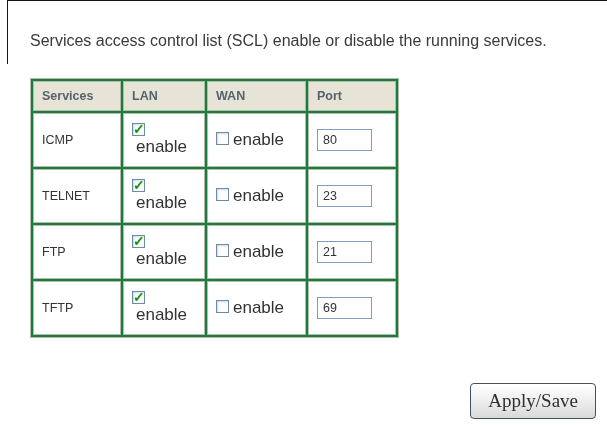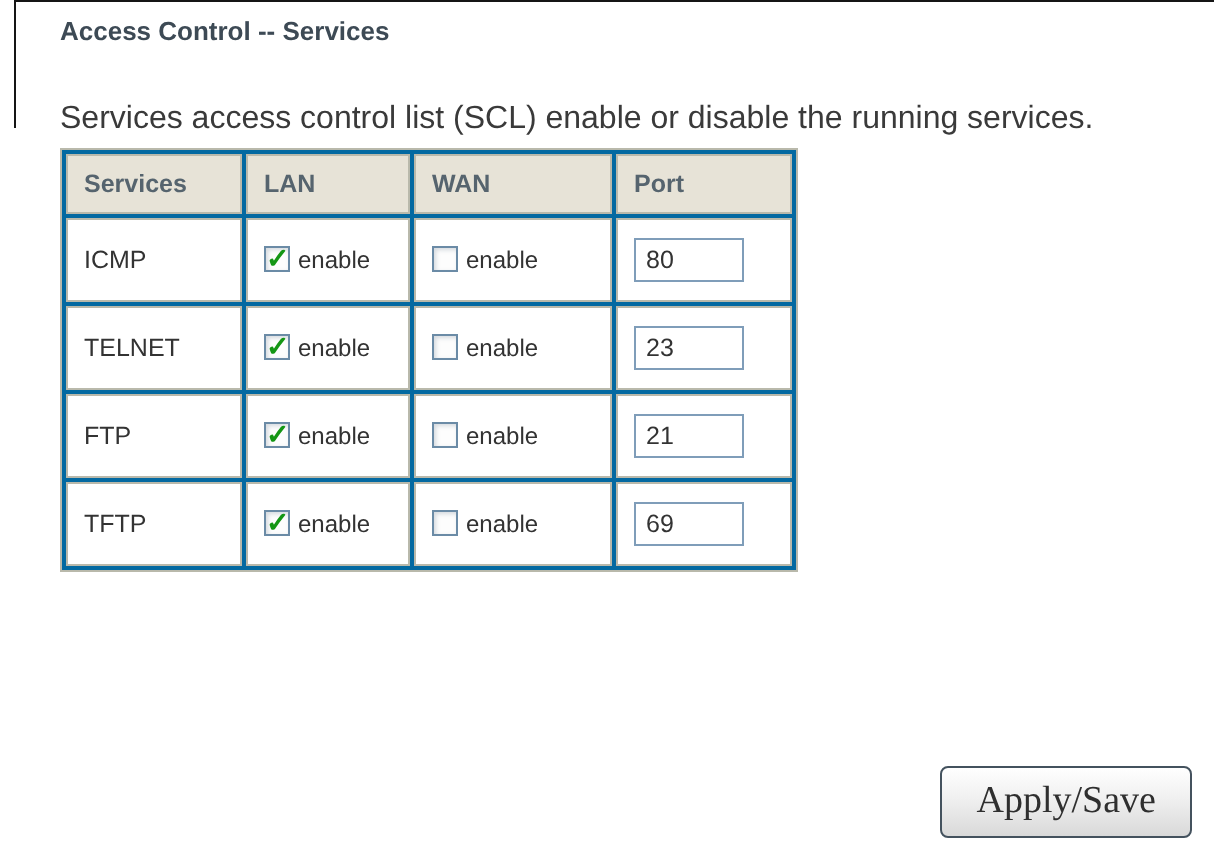--- a/index.html
+++ b/index.html
@@ -27,25 +27,25 @@
     color: #3d4a55;
     margin: 4px 0 0 0;
   }
   .page-desc {
     font-size: 16px;
     color: #3a3a3a;
     margin-top: 28px;
   }
 
   table.services-table {
-    margin-top: 5px;
+    margin-top: 28px;
     border-collapse: separate;
     border-spacing: 2px;
     border: 1px solid #b9b9ab;
-    background: #0369a1;
+    background: #15803d;
   }
   .services-table th {
     background: #e7e3d7;
     border: 1px solid #b9b9ab;
     color: #56646e;
     font-size: 12.5px;
     font-weight: bold;
     text-align: left;
     padding: 7px 8px;
     height: 28px;
@@ -82,21 +82,21 @@
     color: #149614;
   }
   .cb.disabled {
     background: #f0f0ea;
     border-color: #b2b2a4;
     box-shadow: none;
   }
   .cb.disabled::after { color: #a9b1ae; }
 
   .enable-label {
-    font-size: 12px;
+    font-size: 17px;
     color: #333;
     margin-left: 4px;
     vertical-align: middle;
   }
 
   .port-input {
     width: 55px; height: 22px;
     border: 1px solid #7f9db9;
     font-family: "Liberation Sans", sans-serif;
     font-size: 12.5px;
@@ -122,21 +122,20 @@
   }
 </style>
 </head>
 <body>
 
 <div class="frame-top-line"></div>
 <div class="frame-left-line"></div>
 
 <div class="content">
 
-  <div class="page-title">Access Control -- Services</div>
 
   <div class="page-desc">Services access control list (SCL) enable or disable the running services.</div>
 
   <table class="services-table">
     <tbody>
         <tr>
       <th class="col-services">Services</th>
       <th class="col-lan">LAN</th>
       <th class="col-wan">WAN</th>
       <th class="col-port">Port</th>

